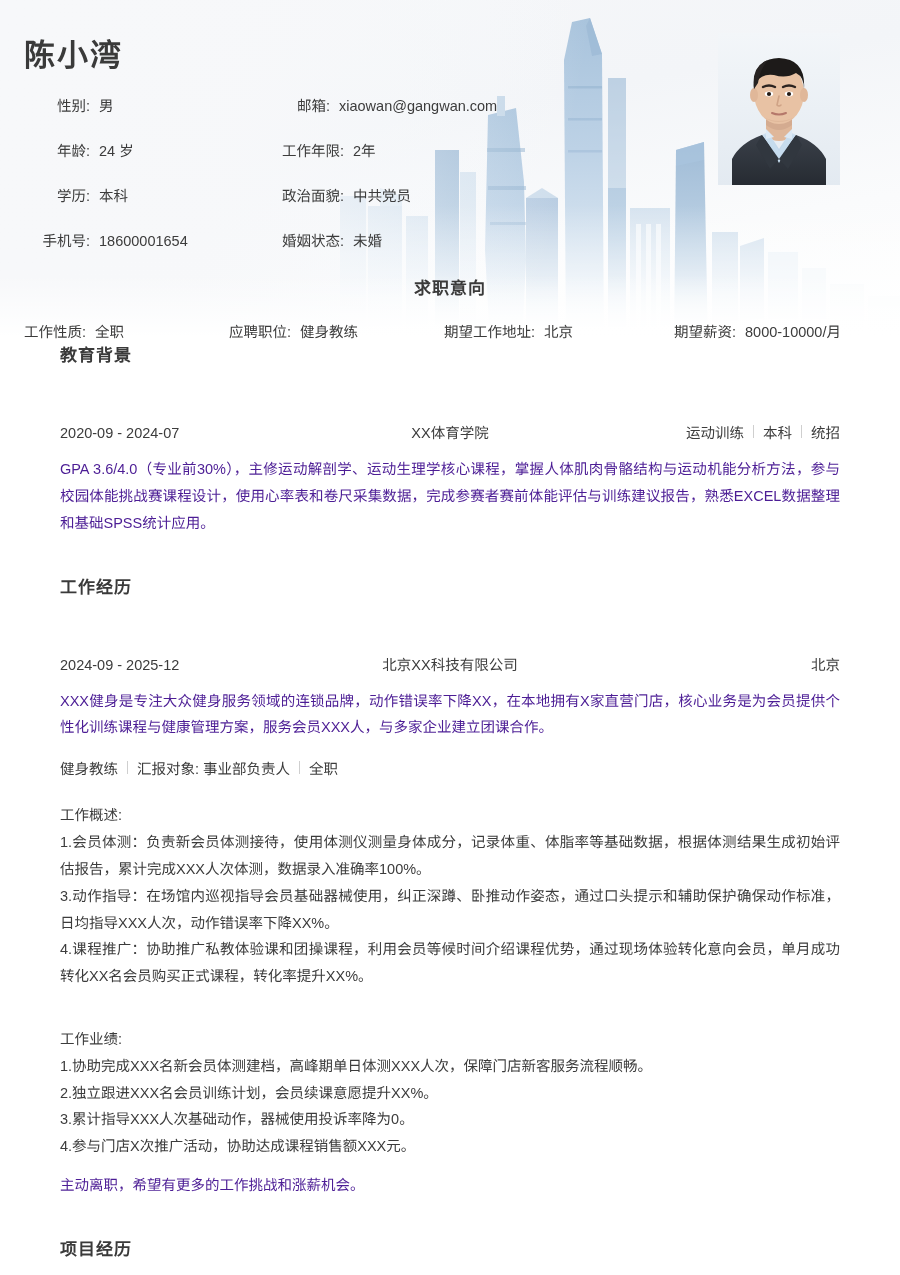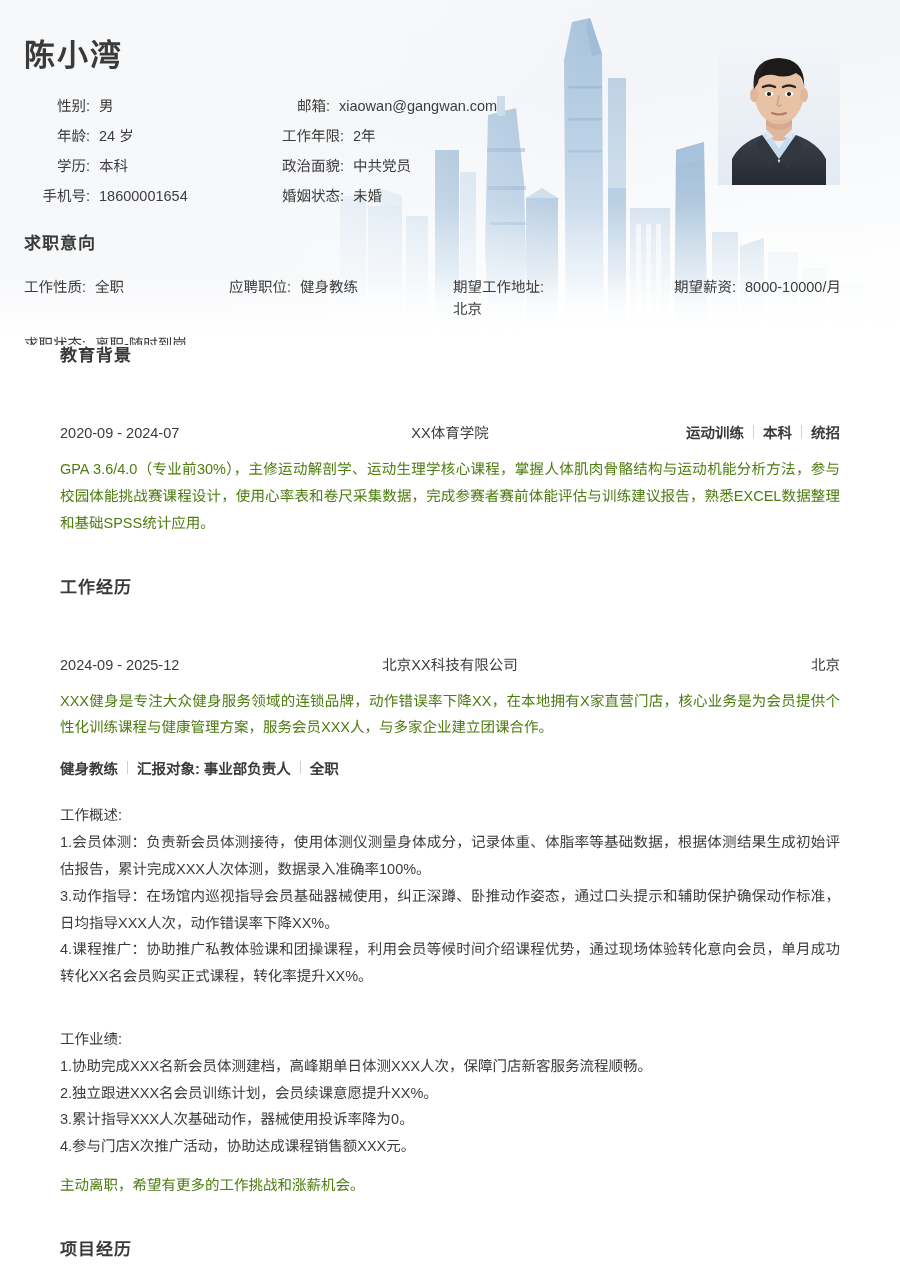--- a/index.html
+++ b/index.html
@@ -72,21 +72,21 @@
     color: #3a3a3a;
     padding-top: 38px;
     line-height: 1.15;
   }
 
   
   .basic-info {
     margin-top: 22px;
     display: grid;
     grid-template-columns: 240px auto;
-    row-gap: 9px;
+    row-gap: 24px;
     width: 620px;
   }
 
   .info-cell {
     display: flex;
     align-items: baseline;
     font-size: 14.5px;
     line-height: 1.45;
     color: #3c3c3c;
   }
@@ -122,41 +122,41 @@
 
   .section-title {
     font-size: 17px;
     font-weight: bold;
     color: #3a3a3a;
     letter-spacing: 1px;
     line-height: 1.3;
   }
 
   
-  .intent-title { padding-top: 26px; }
+  .intent-title { padding-top: 26px; text-align: center; }
 
   .intent-rows { margin-top: 22px; }
 
   .intent-row {
     display: flex;
     align-items: baseline;
     font-size: 14.5px;
     color: #3c3c3c;
     line-height: 1.5;
   }
 
   .intent-row + .intent-row { margin-top: 14px; }
 
   .intent-item { display: flex; align-items: baseline; white-space: nowrap; }
   .intent-item .k { color: #3c3c3c; }
   .intent-item .v { margin-left: 9px; color: #3c3c3c; }
 
   .intent-item.c1 { width: 205px; }
   .intent-item.c2 { width: 215px; }
-  .intent-item.c3 { width: 230px; flex-direction: column; }
+  .intent-item.c3 { width: 230px; }
   .intent-item.c4 { width: auto; }
 
   
   .block { padding: 0 60px; }
 
   .entry-head {
     display: flex;
     align-items: baseline;
     margin-top: 26px;
     font-size: 14.5px;
@@ -166,21 +166,20 @@
   .entry-date { width: 235px; white-space: nowrap; margin-top: 32px; }
   .entry-mid { flex: 1; text-align: center; white-space: nowrap; }
   .entry-right { width: 235px; text-align: right; white-space: nowrap; }
 
   
   .tag-list {
     display: inline-flex;
     align-items: center;
     justify-content: flex-end;
     gap: 0;
-    font-weight: bold;
   }
   .tag-list .tag { padding: 0 9px; white-space: nowrap; }
   .tag-list .tag:last-child { padding-right: 0; }
   .tag-list .tag:first-child { padding-left: 0; }
   .tag-list .sep {
     display: inline-block;
     width: 1px;
     height: 13px;
     background: #cfcfcf;
   }
@@ -190,21 +189,21 @@
   .role-line {
     margin-top: 16px;
     font-size: 14.5px;
     color: #3c3c3c;
   }
 
   .para {
     margin-top: 14px;
     font-size: 14.5px;
     line-height: 1.85;
-    color: #4d7c0f;
+    color: #4c1d95;
     text-align: justify;
   }
 
   .para.tight { margin-top: 12px; }
 
   .list-block {
     margin-top: 24px;
     font-size: 14.5px;
     line-height: 1.85;
     color: #3c3c3c;

